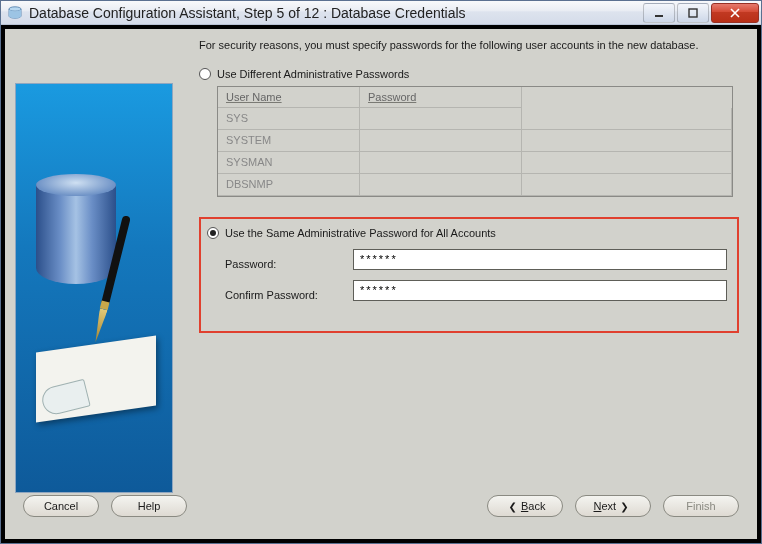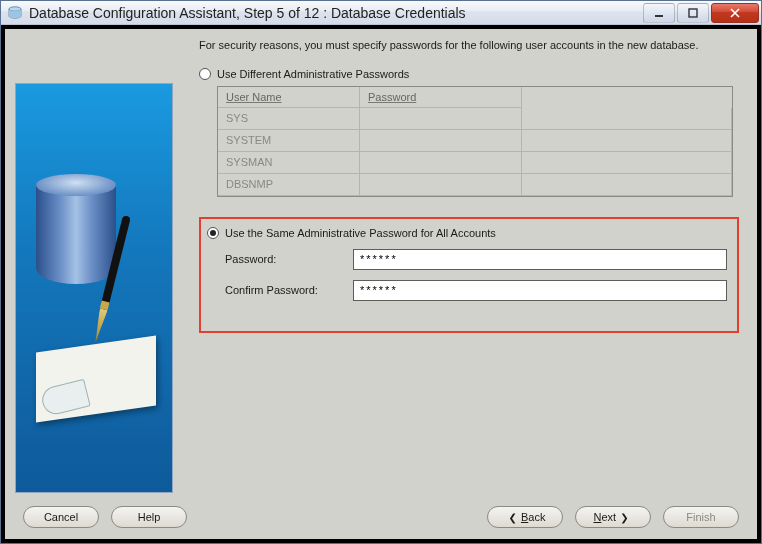--- a/index.html
+++ b/index.html
@@ -156,36 +156,36 @@
     color: #888;
     height: 22px;
   }
   .user-table .trow:last-child .td { }
   .highlight-box {
     border: 2px solid #e0402e;
     padding: 8px 10px 20px 6px;
     margin-right: 2px;
   }
   .fields { margin: 10px 0 0 18px; }
-  .field-row { display:flex; align-items:center; margin-bottom: 10px; }
+  .field-row { display:flex; align-items:flex-end; margin-bottom: 10px; }
   .field-label { width: 128px; }
   .text-input {
     flex: 1;
     height: 21px;
     background: #fff;
     border: 1px solid #5e5e58;
     padding: 2px 6px;
     font-family: inherit;
     font-size: 11px;
     letter-spacing: 2px;
   }
   .button-bar {
     height: 44px;
     display: flex;
-    align-items: center;
+    align-items: flex-start;
     padding: 0 18px;
     gap: 12px;
   }
   .btn {
     height: 22px;
     min-width: 76px;
     padding: 0 14px;
     border: 1px solid #8a8a82;
     border-radius: 11px;
     background: linear-gradient(to bottom,#f4f4f0,#dedad2);

